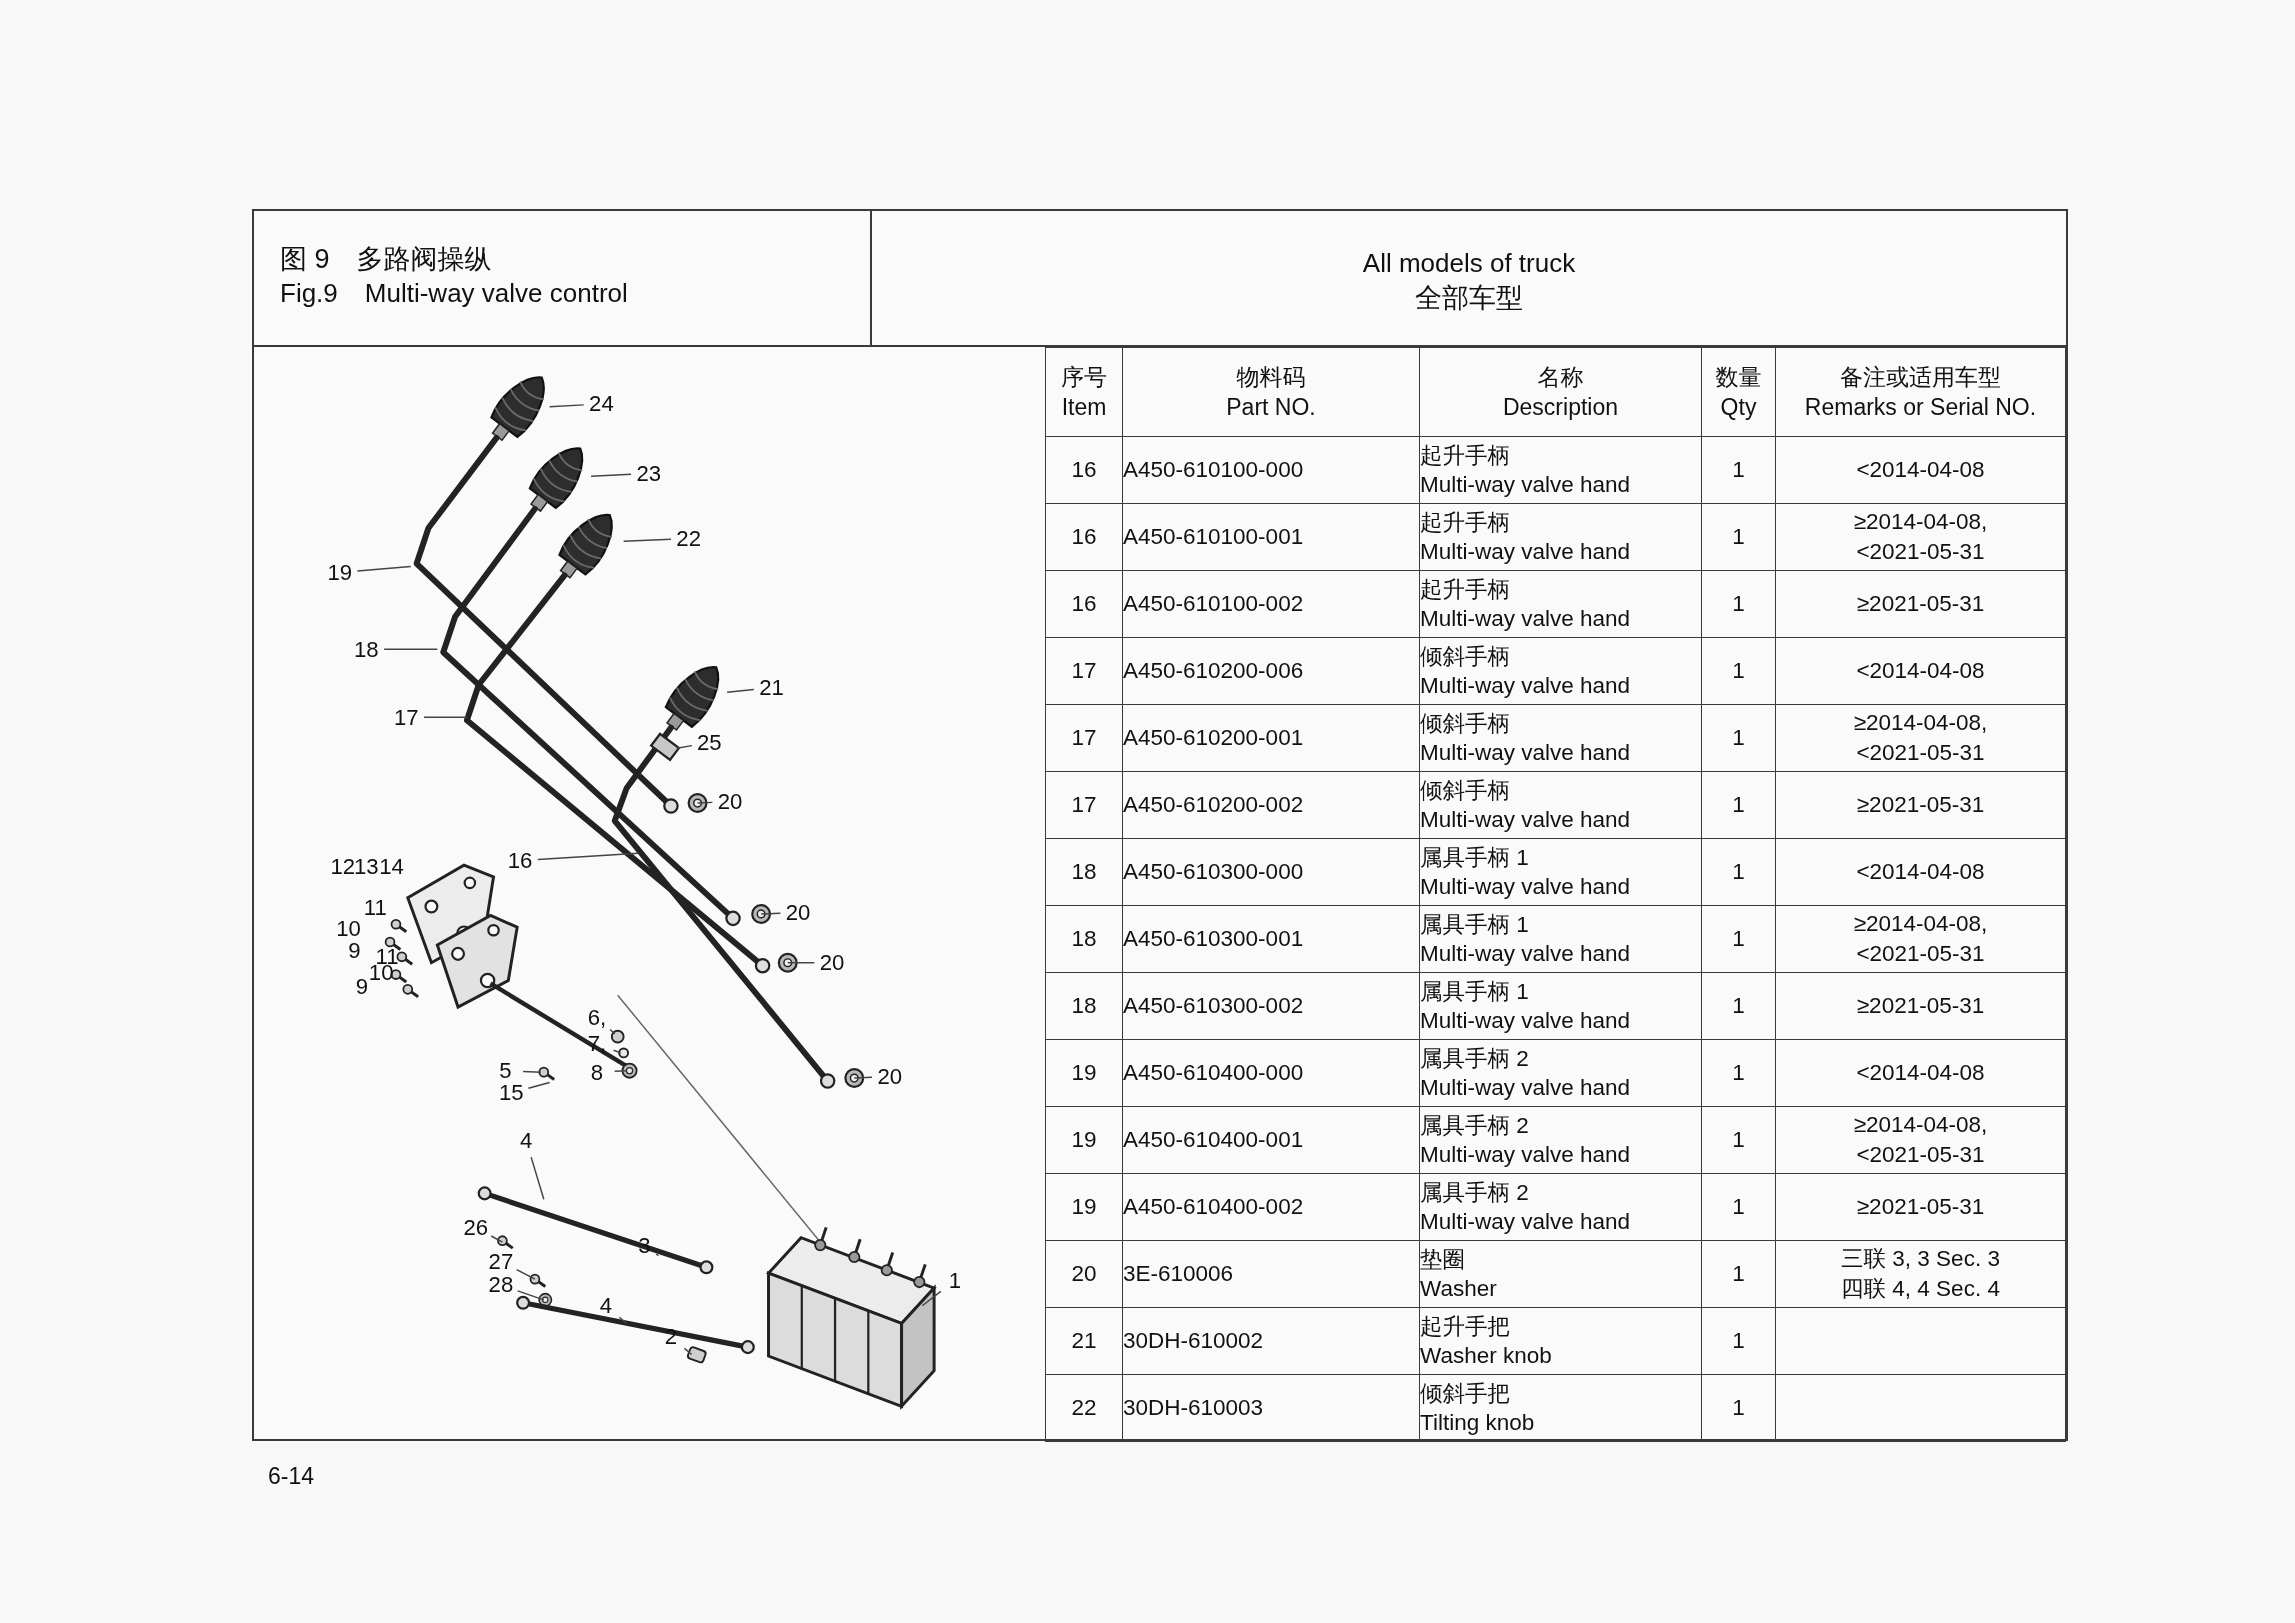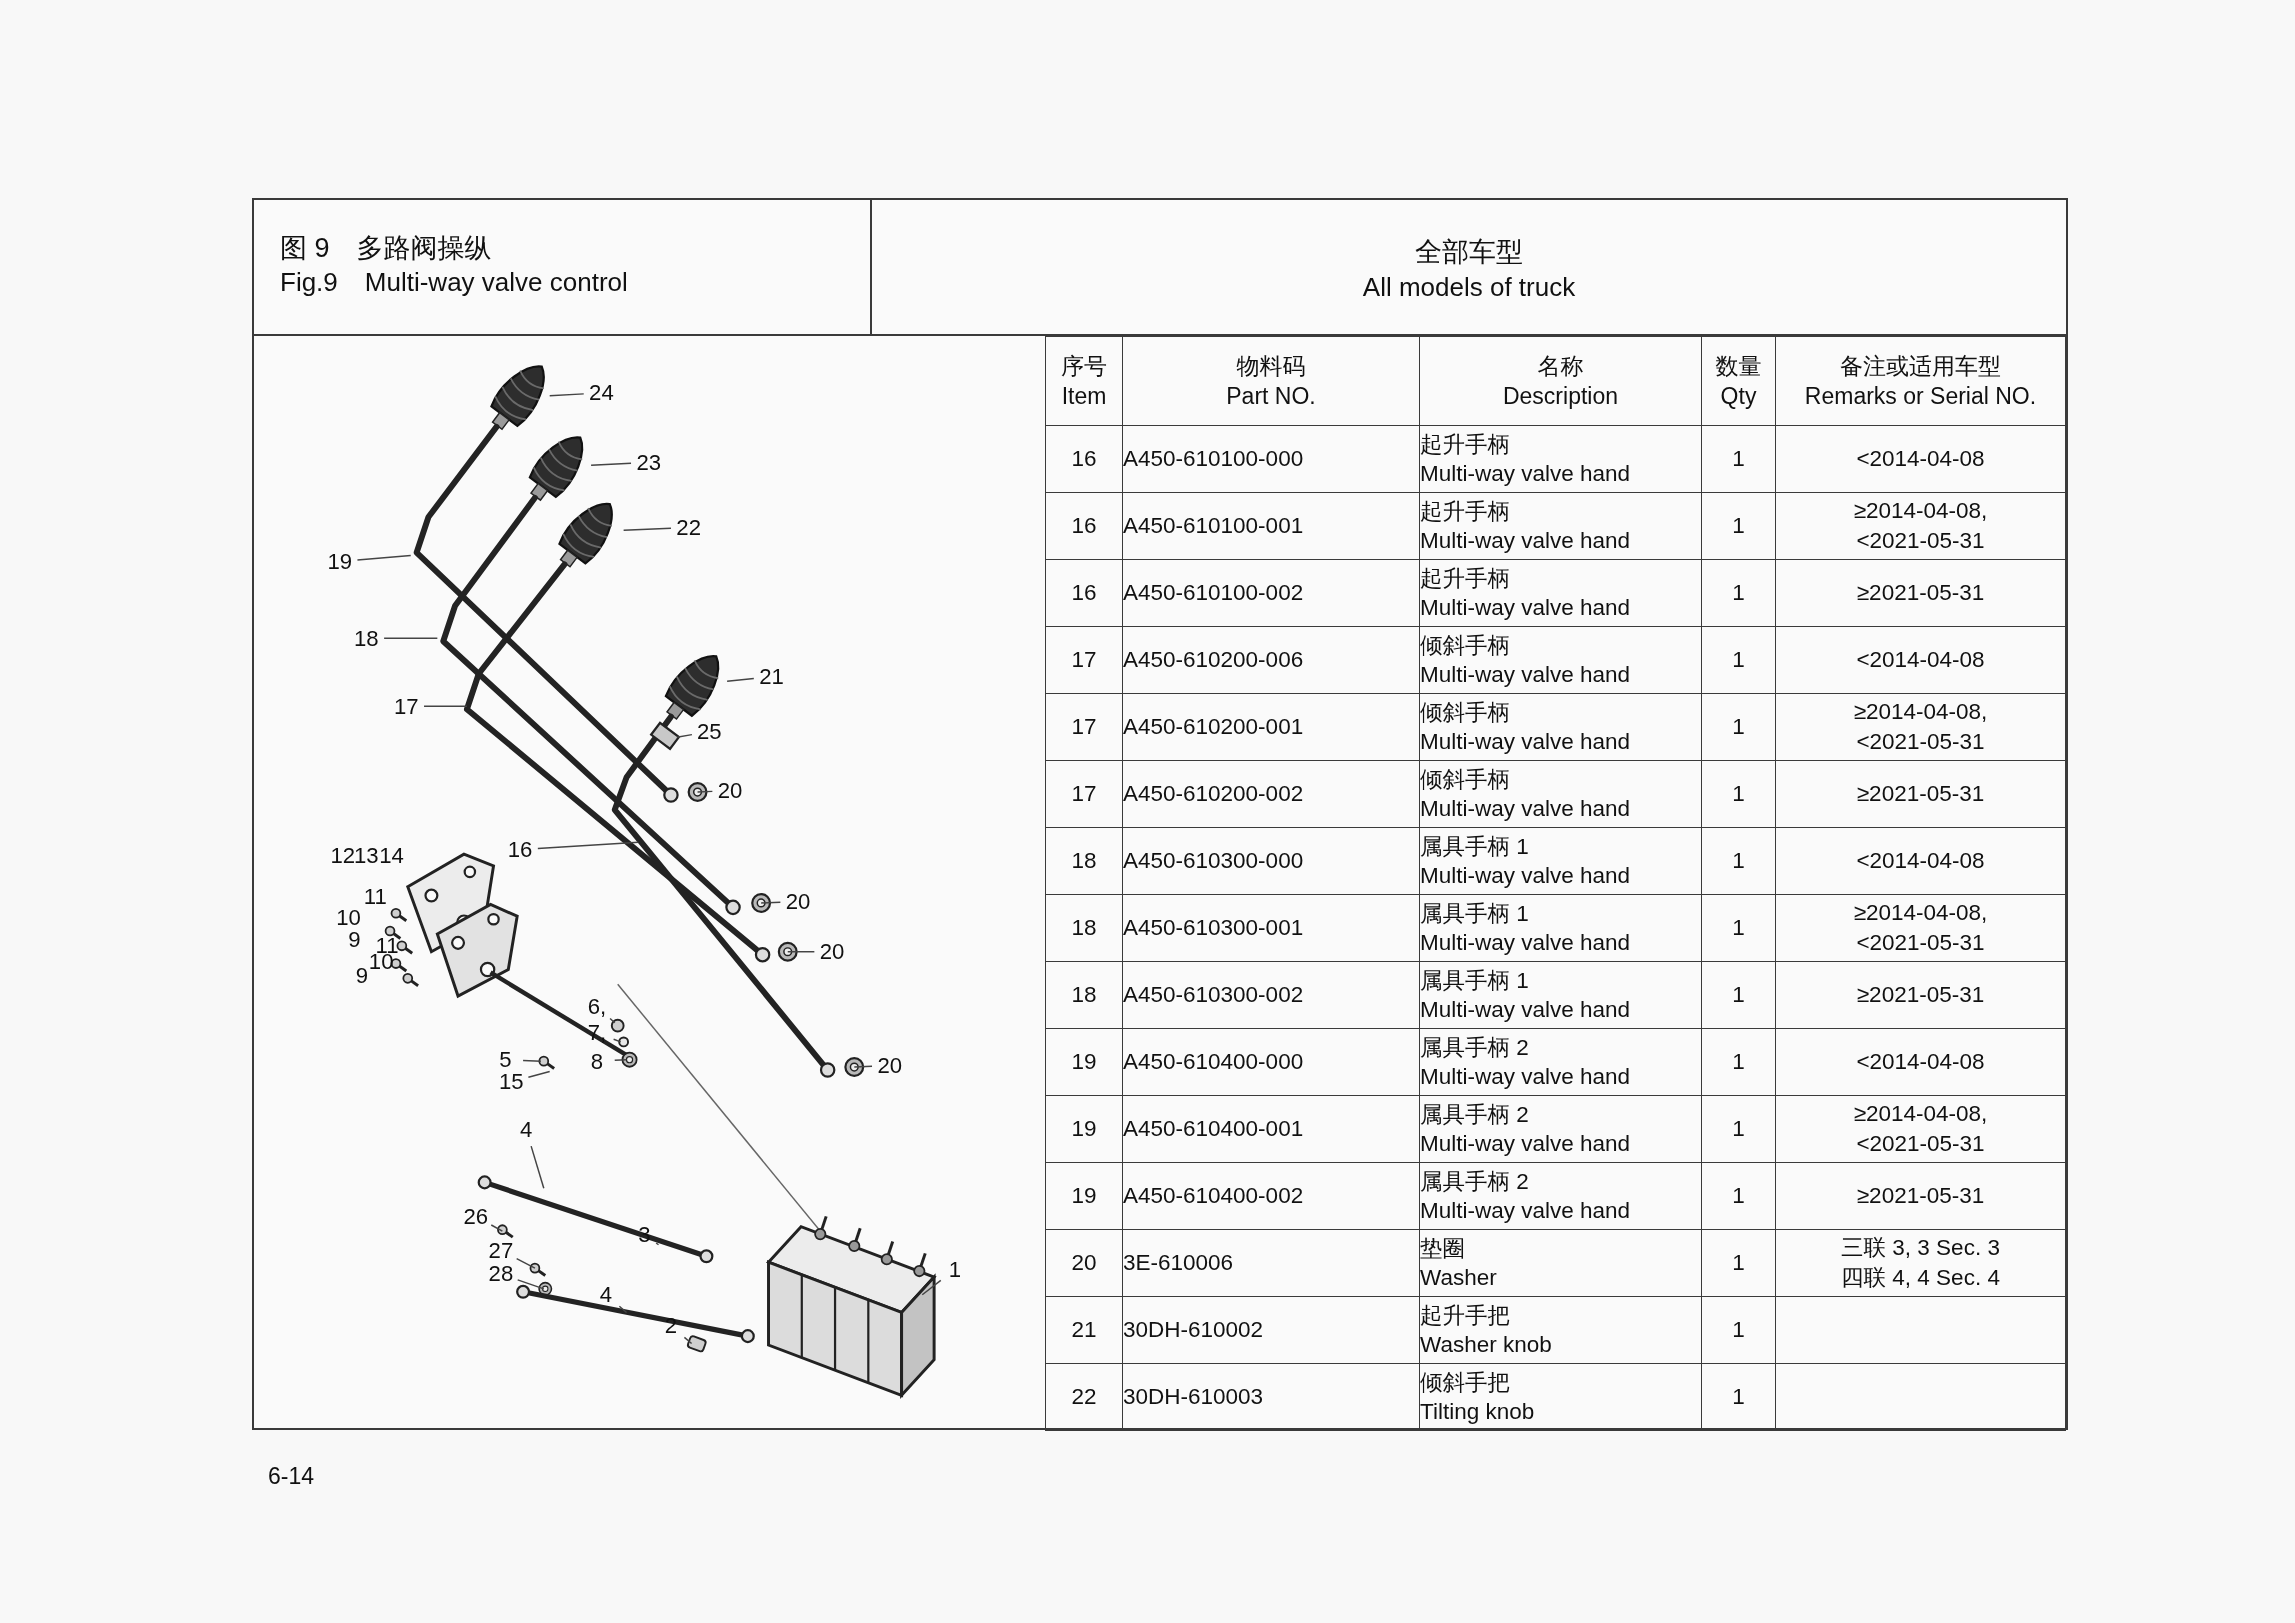--- a/index.html
+++ b/index.html
@@ -3,21 +3,21 @@
 <meta charset="utf-8">
 <style>
   html,body{margin:0;padding:0}
   body{
     width:2295px;height:1623px;position:relative;overflow:hidden;
     background:#f8f8f8;color:#111;
     font-family:"Liberation Sans","DejaVu Sans",sans-serif;
     -webkit-font-smoothing:antialiased;
   }
   .sheet{
-    position:absolute;left:252px;top:198px;width:1816px;height:1232px;
+    position:absolute;left:252px;top:209px;width:1816px;height:1232px;
     border:2px solid #3a3a3a;background:#fafafa;box-sizing:border-box;
   }
   
   .hdr{display:flex;height:136px;border-bottom:2px solid #3a3a3a;box-sizing:border-box}
   .hdr-left{width:618px;border-right:2px solid #3a3a3a;box-sizing:border-box;padding:31px 0 0 26px}
   .hdr-left .ln{display:flex;gap:27px;line-height:34px;font-size:27px;white-space:nowrap}
   .hdr-left .ln.en{font-size:26px}
   .hdr-right{flex:1;text-align:center;padding-top:35px}
   .hdr-right .ln{line-height:35px;font-size:27px}
   .hdr-right .ln.en{font-size:26px}
@@ -59,22 +59,22 @@
       <div class="ln zh">
         <span>图 9</span>
         <span>多路阀操纵</span>
       </div>
       <div class="ln en">
         <span>Fig.9</span>
         <span>Multi-way valve control</span>
       </div>
     </div>
     <div class="hdr-right">
+      <div class="ln en">All models of truck</div>
       <div class="ln zh">全部车型</div>
-      <div class="ln en">All models of truck</div>
     </div>
   </div>
 
   <div class="content">
 
     <div class="diagram">
       <svg id="diagram-svg" viewBox="0 0 535 737" preserveAspectRatio="xMidYMid meet">
         <defs>
           <g id="knob">
             <path d="M -11,21 C -16,4 -9,-16 0,-21 C 9,-16 16,4 11,21 Z" fill="#2d2d2d" stroke="#111" stroke-width="1.5"></path>

